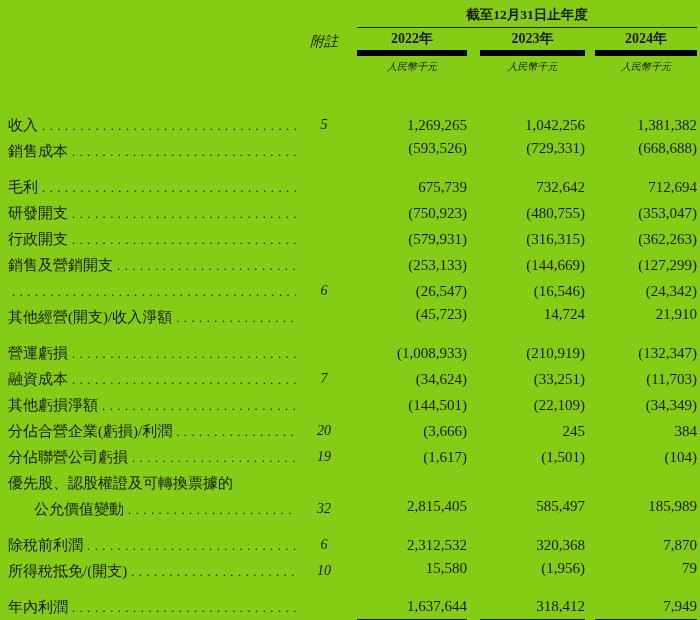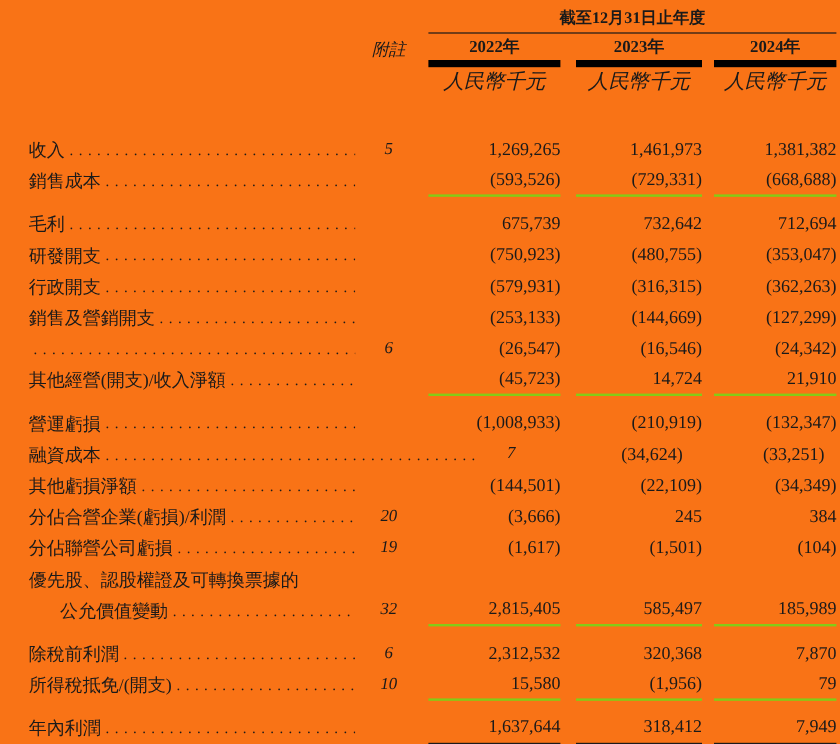--- a/index.html
+++ b/index.html
@@ -1,19 +1,19 @@
 <!DOCTYPE html>
 <html><head>
 <meta charset="utf-8">
 <style>
   html,body { margin:0; padding:0; background:#ffffff; }
   .page {
     width:700px; height:620px; box-sizing:border-box;
-    padding:4px 3px 0 24px;
-    background:#f97316; color:#1a1a1a;
+    padding:4px 3px 0 8px;
+    background:#84cc16; color:#1a1a1a;
     font-family:"Liberation Serif","DejaVu Serif",serif;
     overflow:hidden;
   }
   .frow { display:flex; align-items:stretch; }
   .sp9  { width:9px;  flex:0 0 9px; }
   .sp13 { width:13px; flex:0 0 13px; }
   .sp10 { width:10px; flex:0 0 10px; }
   .c-label { flex:1 1 auto; min-width:0; display:flex; align-items:center; font-size:15px; overflow:hidden; }
   .c-note  { flex:0 0 48px; display:flex; align-items:center; justify-content:center; font-style:italic; font-size:14px; }
   .c-v1 { flex:0 0 110px; }
@@ -27,35 +27,35 @@
     flex:0 0 340px; display:flex; align-items:flex-end; justify-content:center;
     font-weight:bold; font-size:13.5px; padding-bottom:3px; box-sizing:border-box;
     border-bottom:1px solid #1a1a1a;
   }
   .hdr2 { height:28px; }
   .hdr2 .yr {
     display:flex; align-items:center; justify-content:center;
     font-weight:bold; font-size:14px; border-bottom:6px solid #000000; box-sizing:border-box;
   }
   .hdr3 { height:22px; }
-  .hdr3 .rmb { display:flex; align-items:center; justify-content:center; font-style:italic; font-size:17px; }
+  .hdr3 .rmb { display:flex; align-items:center; justify-content:center; font-style:italic; font-size:10px; }
 
   
   .tbody { margin-top:34px; }
   .r { height:26px;font-family:Liberation Serif, serif; }
   .lt { white-space:nowrap; }
   .leader { flex:1 1 auto; min-width:0; overflow:hidden; white-space:nowrap; margin:0 4px; }
   .leader::after {
     content:"..........................................................................................";
     letter-spacing:4.5px; font-size:12.5px; color:#1a1a1a;
   }
   .nodots .leader::after { content:""; }
   .indent .lt { padding-left:26px; }
 
-  .r.ul .c-val  { border-bottom:2px solid #84cc16; box-sizing:border-box; }
+  .r.ul .c-val  { border-bottom:5px solid #84cc16; box-sizing:border-box; }
   .r.gap { margin-top:10px; }
   .r.dbl .c-val { border-bottom:1px solid #1a1a1a; box-sizing:border-box; position:relative; }
   .r.dbl .c-val::after {
     content:""; position:absolute; left:0; right:0; bottom:-4px;
     border-bottom:1px solid #1a1a1a;
   }
 </style>
 </head>
 <body>
 
@@ -95,21 +95,21 @@
 
       <div class="frow r">
         <div class="c-label">
             <span class="lt">收入</span>
             <span class="leader"></span>
           </div>
         <div class="c-note">5</div>
         <div class="sp9"></div>
         <div class="c-v1 c-val">1,269,265</div>
         <div class="sp13"></div>
-        <div class="c-v2 c-val">1,461,973</div>
+        <div class="c-v2 c-val">1,042,256</div>
         <div class="sp10"></div>
         <div class="c-v3 c-val">1,381,382</div>
       </div>
 
       <div class="frow r ul">
         <div class="c-label">
             <span class="lt">銷售成本</span>
             <span class="leader"></span>
           </div>
         <div class="c-note"></div>
@@ -222,20 +222,21 @@
         <div class="c-label">
             <span class="lt">融資成本</span>
             <span class="leader"></span>
           </div>
         <div class="c-note">7</div>
         <div class="sp9"></div>
         <div class="c-v1 c-val">(34,624)</div>
         <div class="sp13"></div>
         <div class="c-v2 c-val">(33,251)</div>
         <div class="sp10"></div>
+        <div class="c-v3 c-val">(11,703)</div>
       </div>
 
       <div class="frow r">
         <div class="c-label">
             <span class="lt">其他虧損淨額</span>
             <span class="leader"></span>
           </div>
         <div class="c-note"></div>
         <div class="sp9"></div>
         <div class="c-v1 c-val">(144,501)</div>

